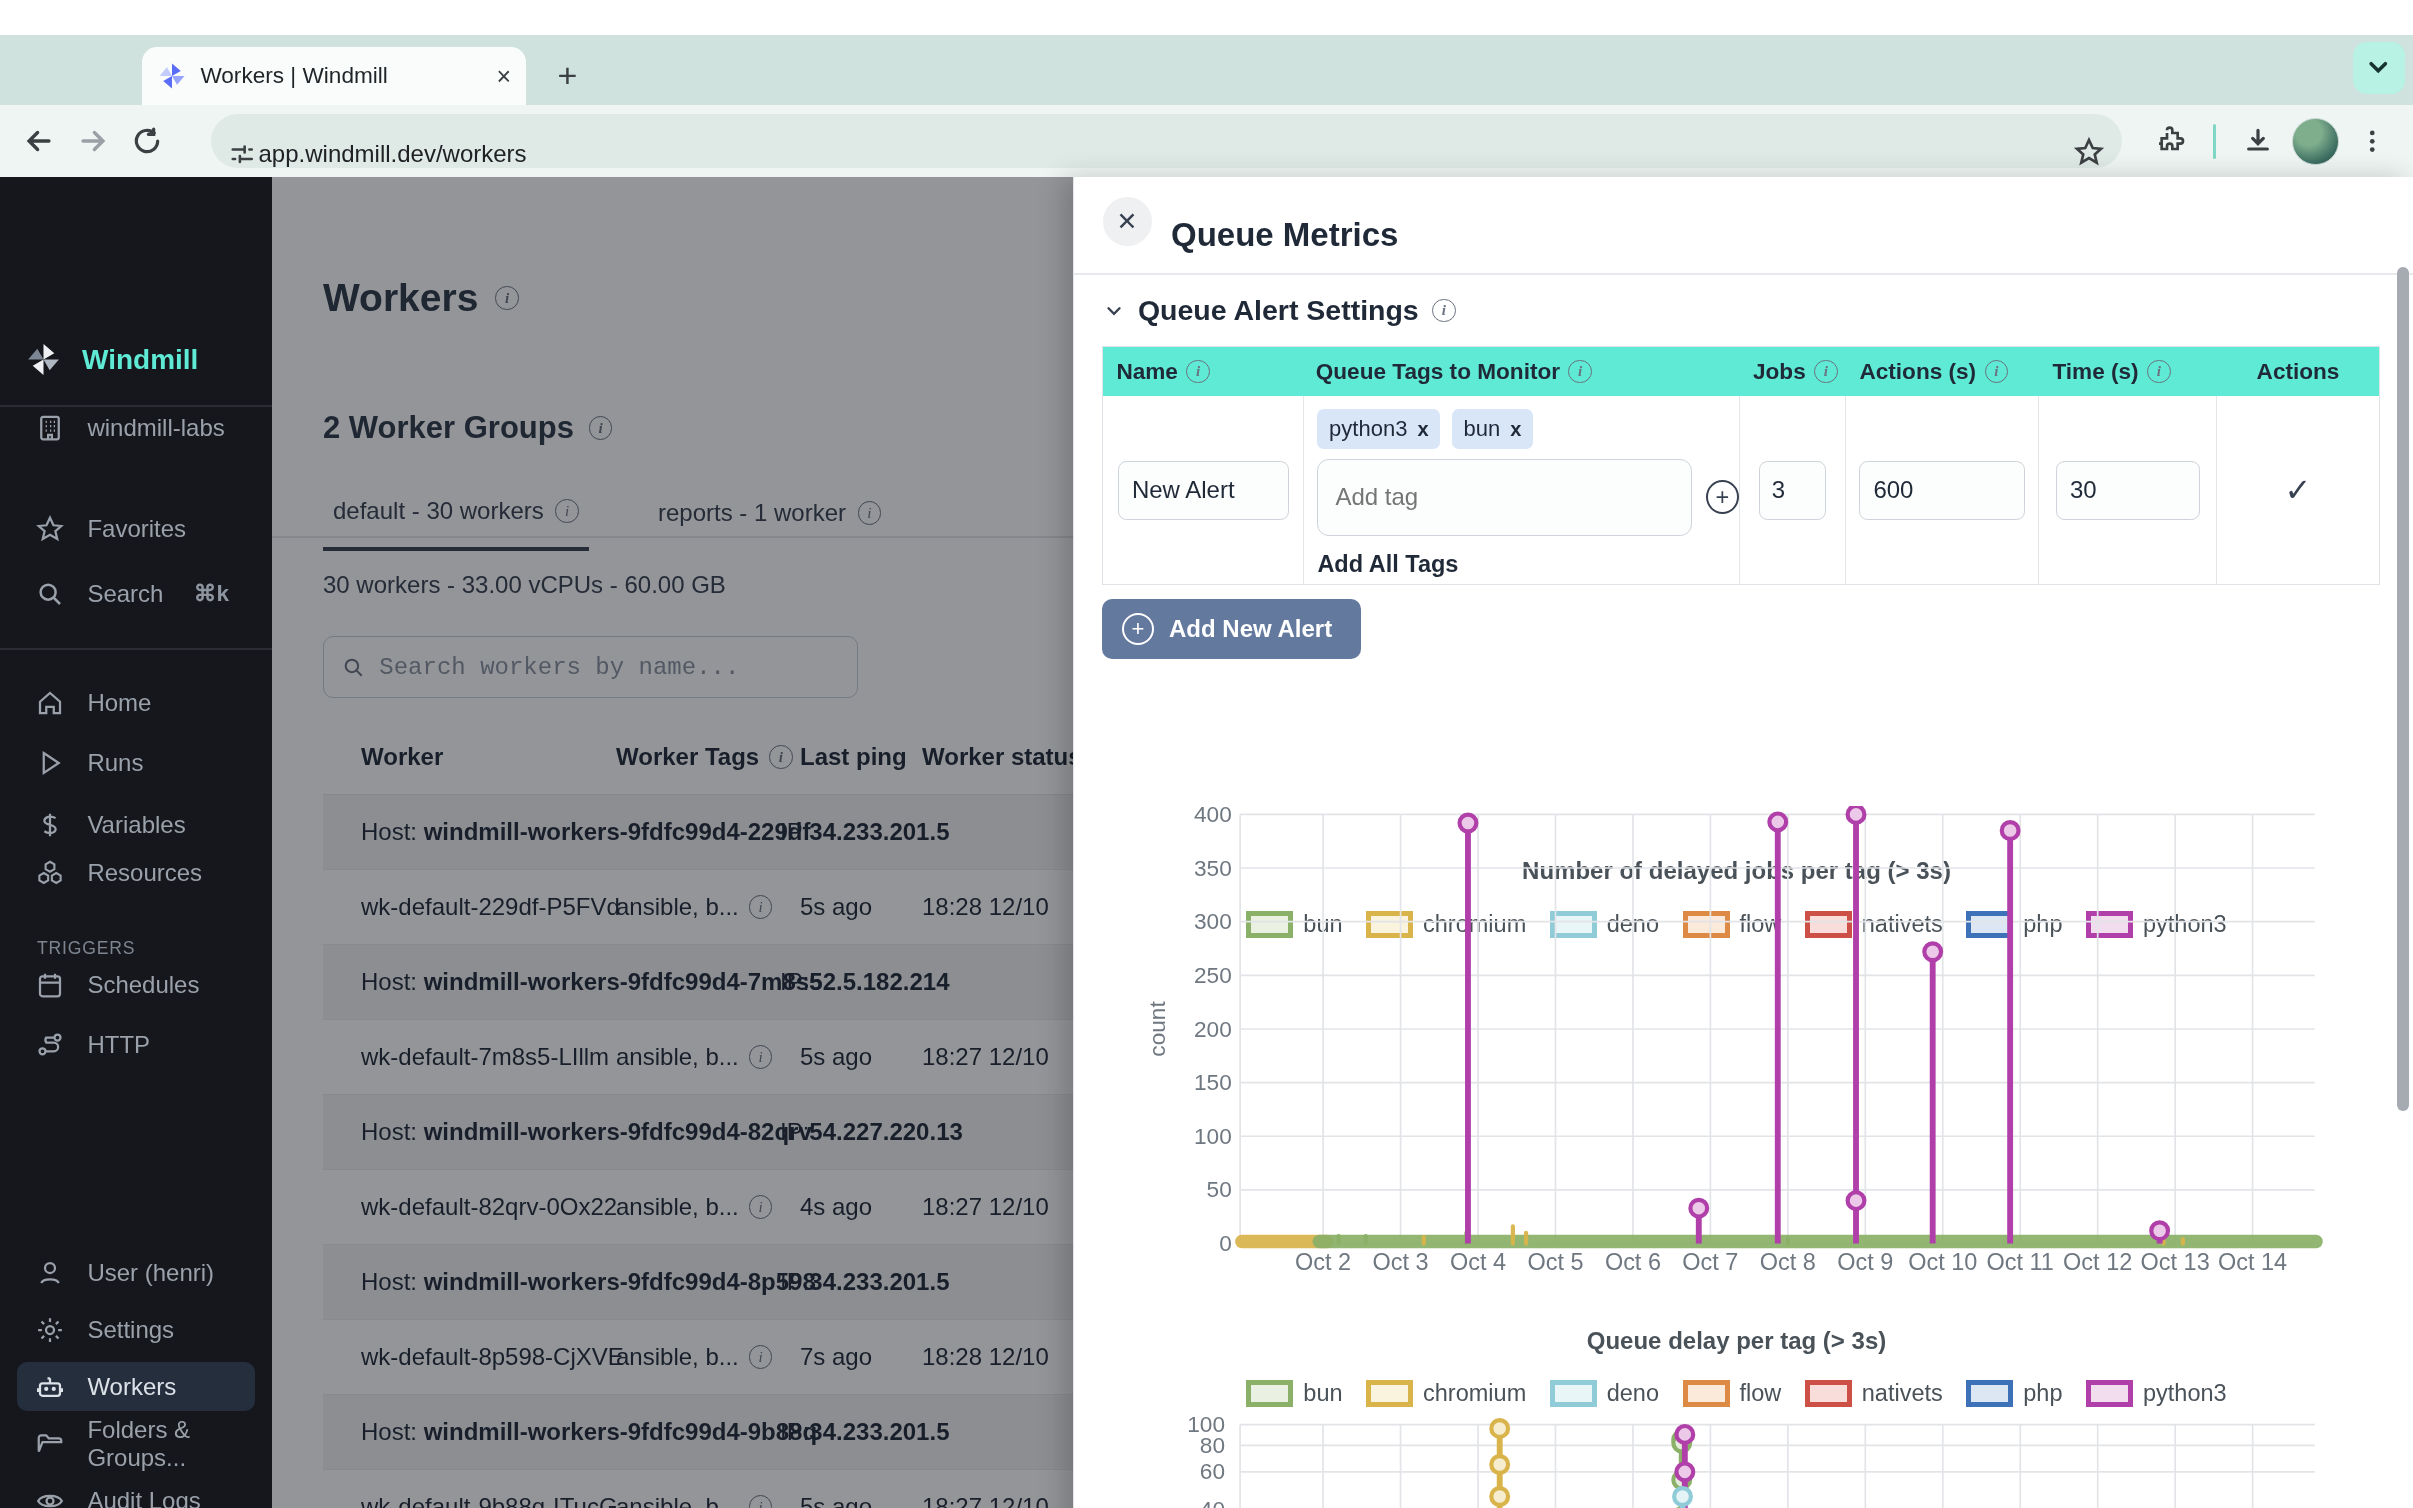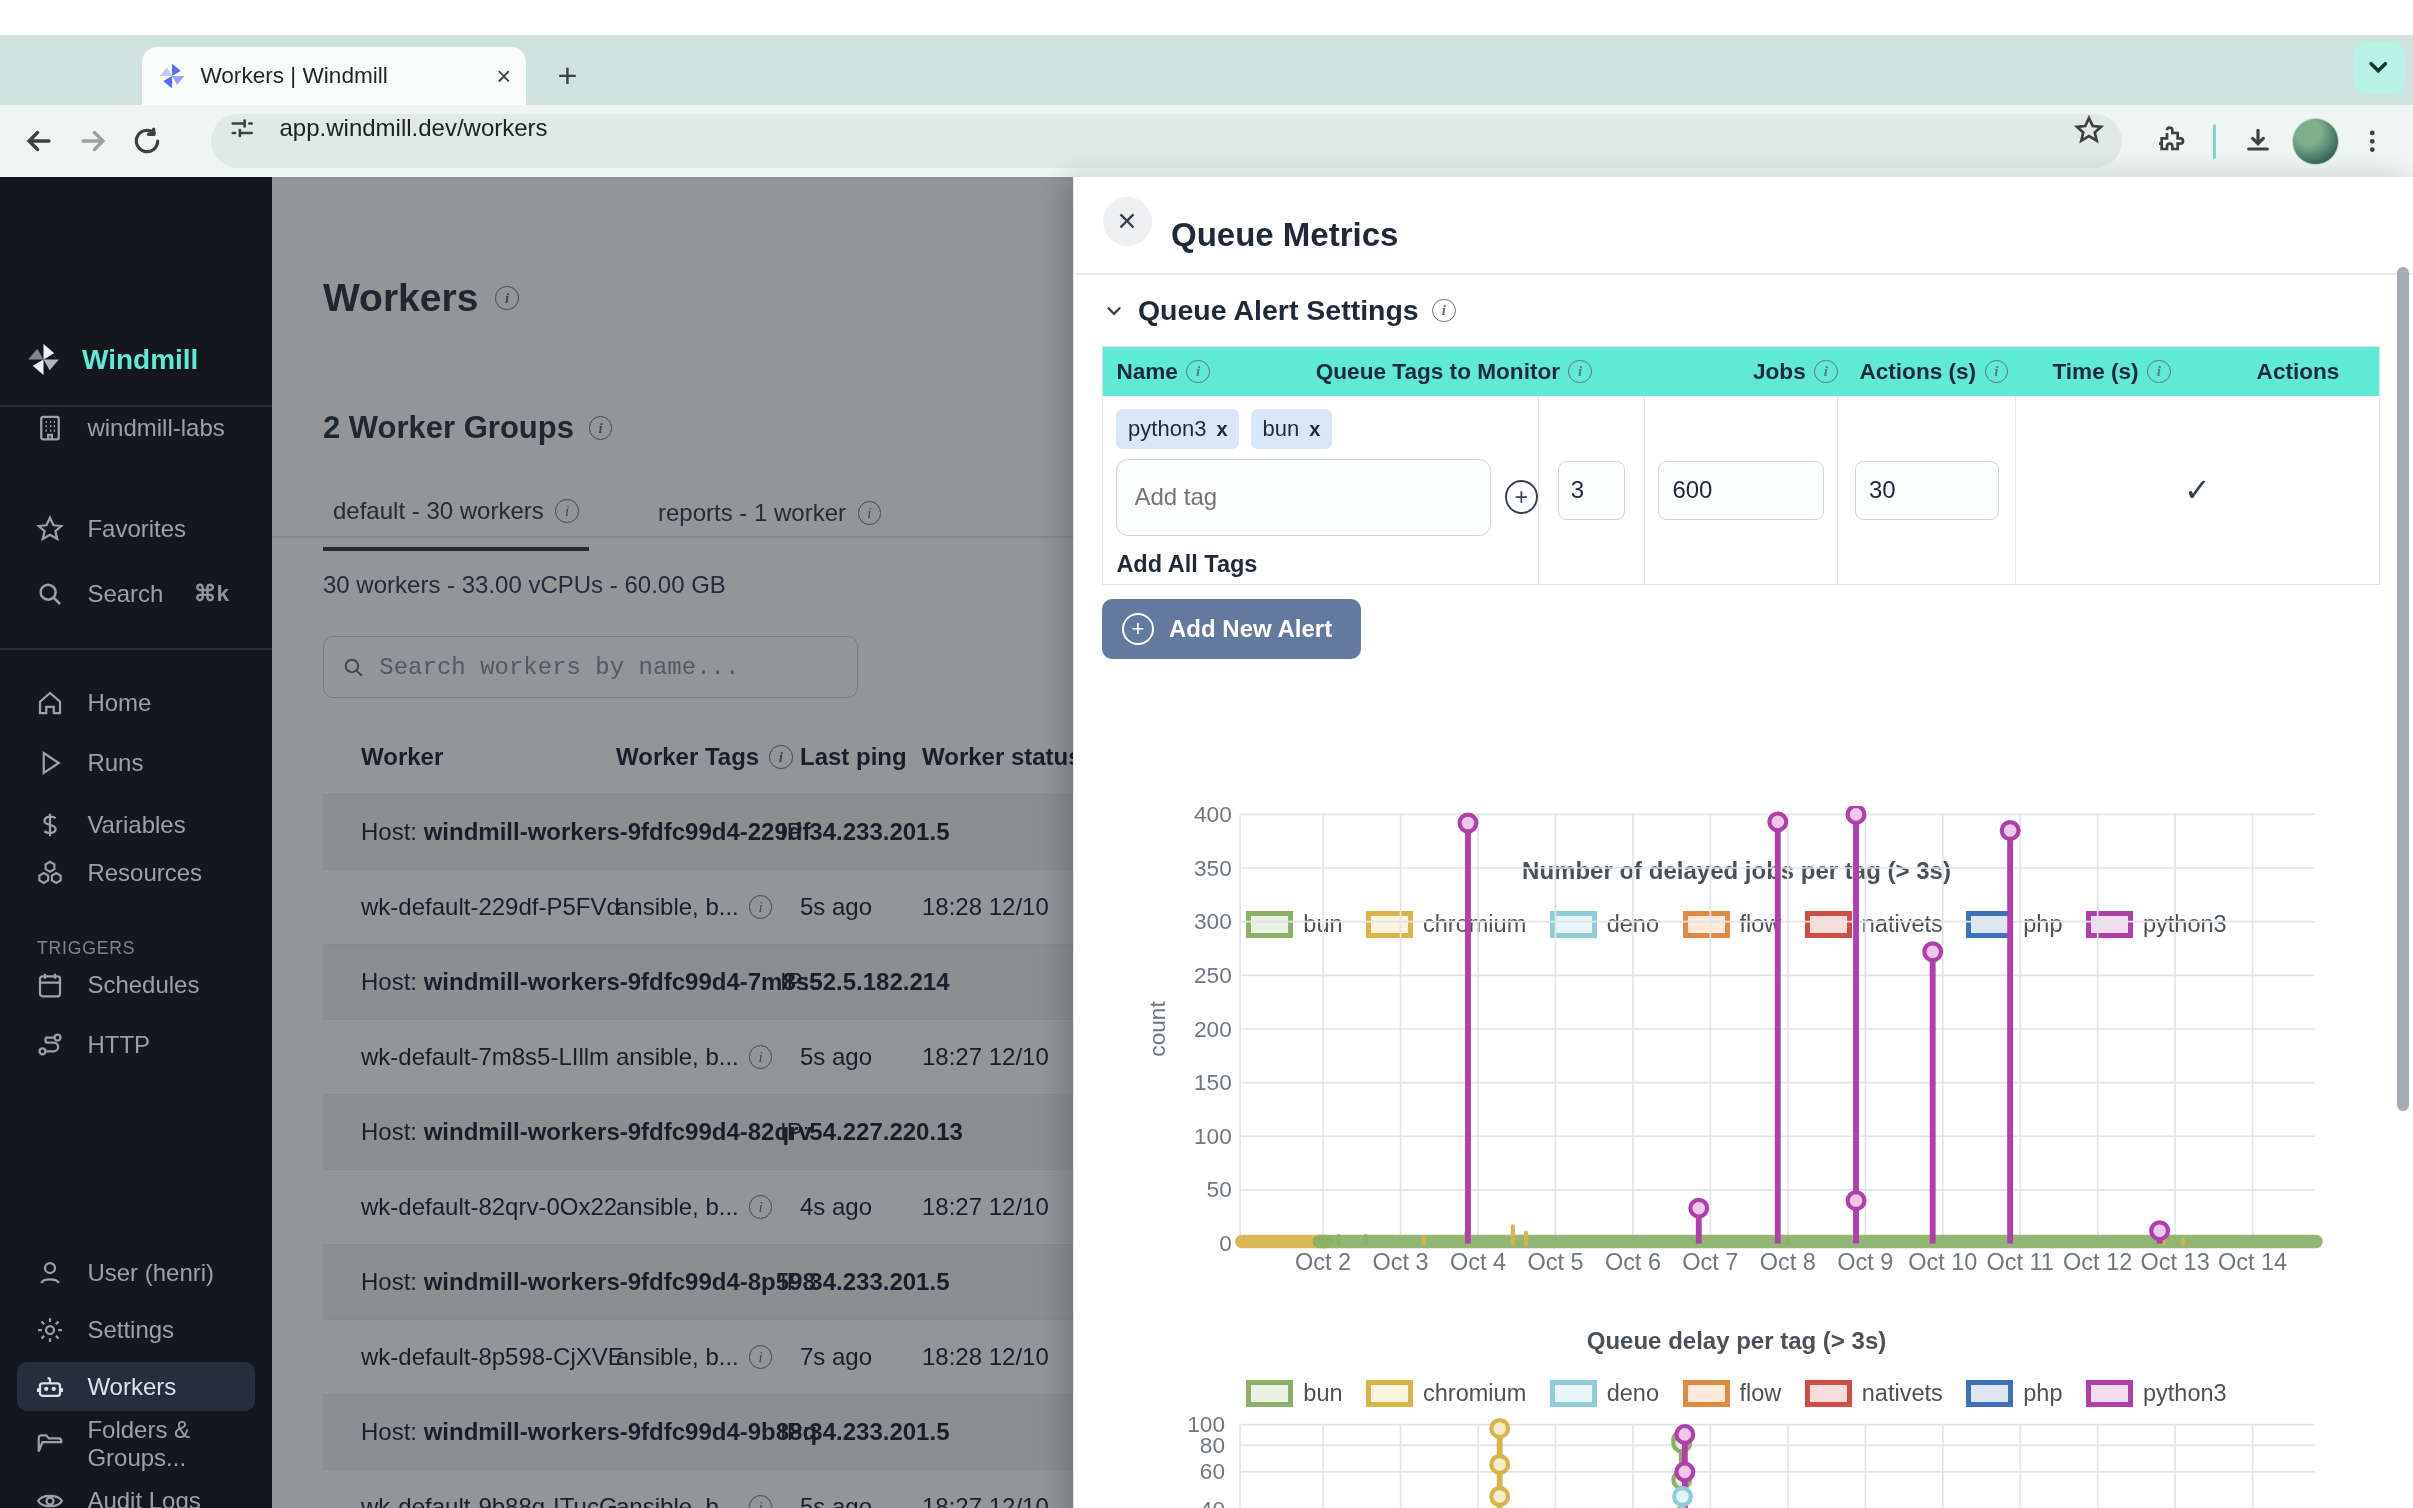--- a/index.html
+++ b/index.html
@@ -15,21 +15,21 @@
   .tab-title { font-size:22.6px; color:#1f2428; flex:1; white-space:nowrap; overflow:hidden; }
   .tab-close { font-size:25px; color:#3c4043; cursor:default; }
   .newtab { position:absolute; left:545px; top:18.4px; width:45px; height:45px; display:flex;
     align-items:center; justify-content:center; font-size:34px; color:#3c4043; }
   .chev-btn { position:absolute; right:8.4px; top:6.7px; width:52px; height:52px; background:#b7f2e5;
     border-radius:13.4px; display:flex; align-items:center; justify-content:center; }
   .toolbar { position:absolute; left:0; top:70px; width:2413px; height:72px; background:#eef5f2;
     display:flex; align-items:center; }
   .nav-ic { width:54px; height:54px; display:flex; align-items:center; justify-content:center; }
   .urlbar { position:absolute; left:211px; top:9.2px; width:1911px; height:54px; background:#dfeae7;
-    border-radius:27px; display:flex; align-items:flex-start; padding:0 17px; gap:23px; }
+    border-radius:27px; display:flex; align-items:flex-end; padding:0 17px; gap:2px; }
   .url-text { font-size:24px; color:#202124; flex:1; }
   .tb-right { position:absolute; right:0; top:0; height:72px; display:flex; align-items:center; gap:6.7px; padding-right:13.4px; }
   .tb-divider { width:3.4px; height:35px; background:#7fd8c6; border-radius:1.7px; margin:0 8.4px; }
   .avatar { width:47px; height:47px; border-radius:50%;
     background:radial-gradient(circle at 35% 30%, #7fae8d 0 30%, #3e6f62 70%, #27473f); border:0.8px solid #c2d4cf; }
 
   
   .sidebar { position:absolute; left:0; top:142px; width:272px; height:1366px; background:#15171c; }
   .sb-item { position:absolute; left:17px; width:238px; height:49px; display:flex; align-items:center;
     gap:22px; padding-left:18.4px; color:#9aa1ab; font-size:24px; border-radius:10px; }
@@ -446,20 +446,23 @@
           </div>
         <div class="at-col colE" style="padding-left:13.4px; gap:8.4px">
           <span>Time (s)</span>
           <span class="info"></span>
           </div>
         <div class="at-col colF">
             <span>Actions</span>
           </div>
       </div>
       <div class="at-body">
+        <div class="at-col colA" style="justify-content:center">
+          <input class="inp" style="width: 171px; height: 59px; padding: 0px 13.4px;" value="New Alert">
+        </div>
         <div class="at-col colB" style="display:block; padding:13.4px 0 0 13.4px">
           <div style="display:flex; gap:11.7px; margin-bottom:10px">
             <span class="pill">
               <span>python3</span>
               <span class="x">x</span>
               </span>
             <span class="pill">
               <span>bun</span>
               <span class="x">x</span>
               </span>

